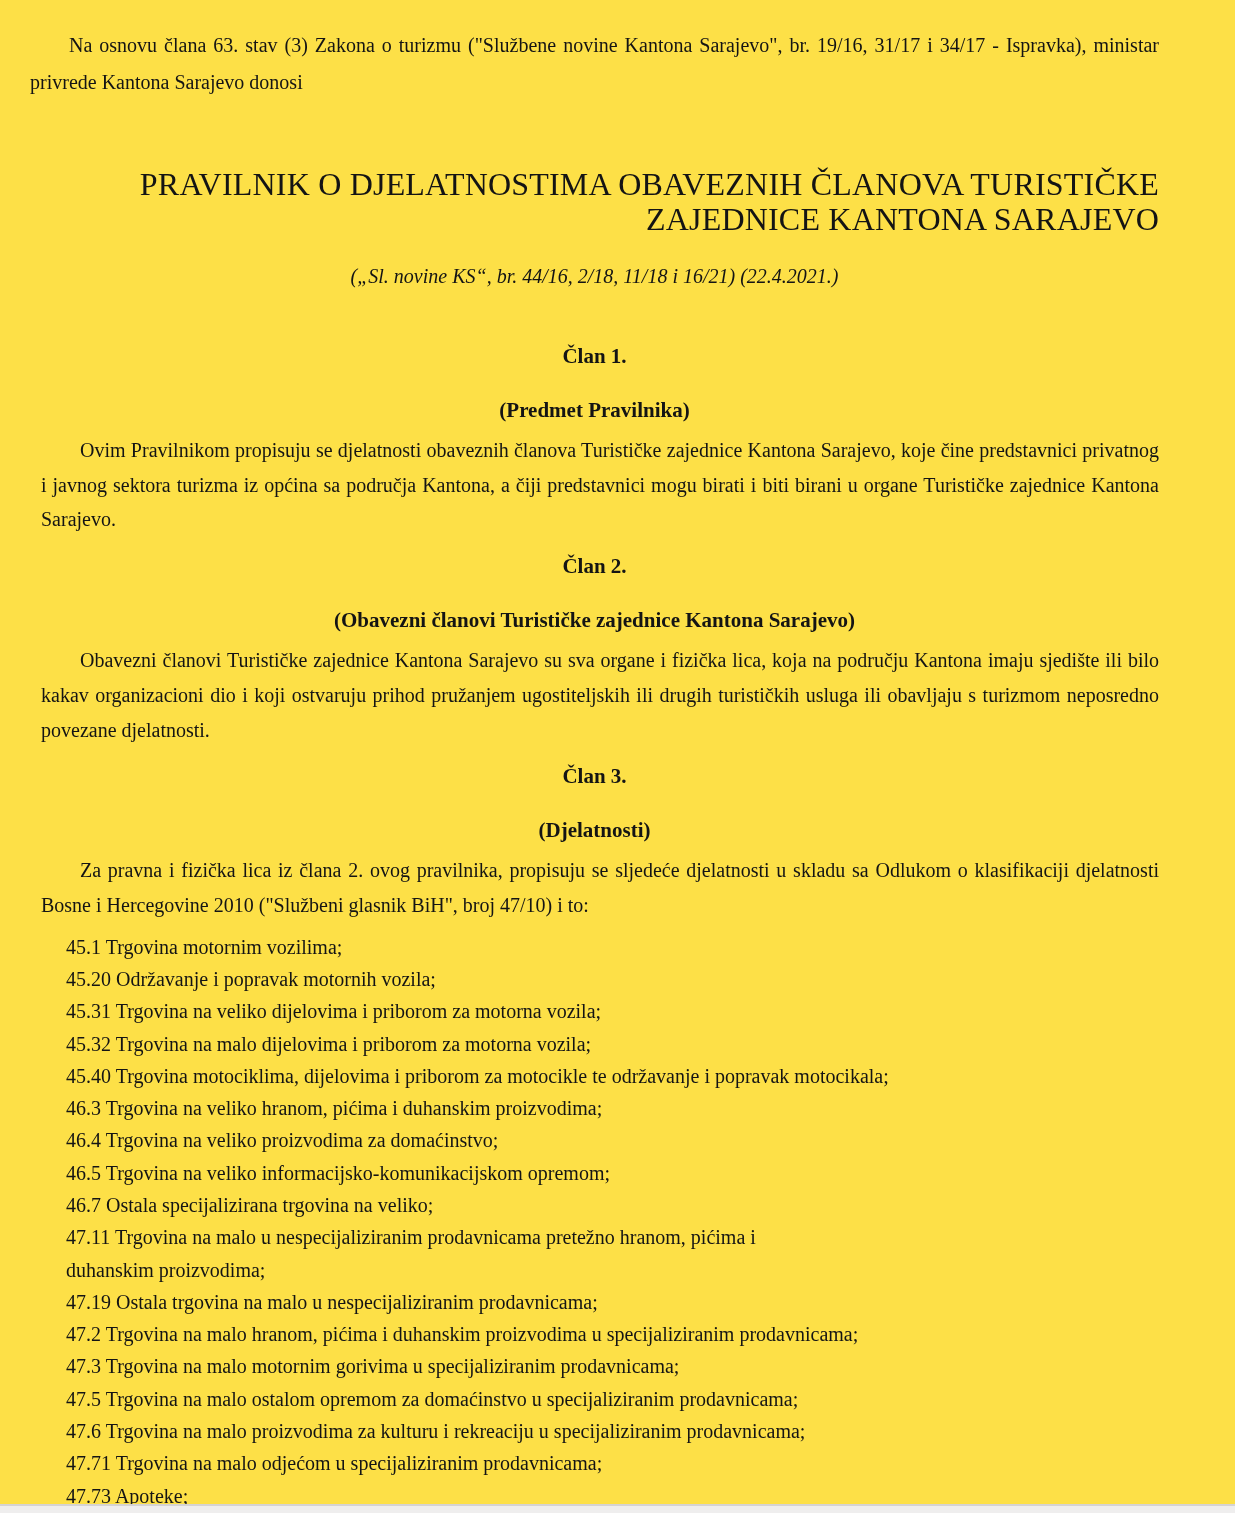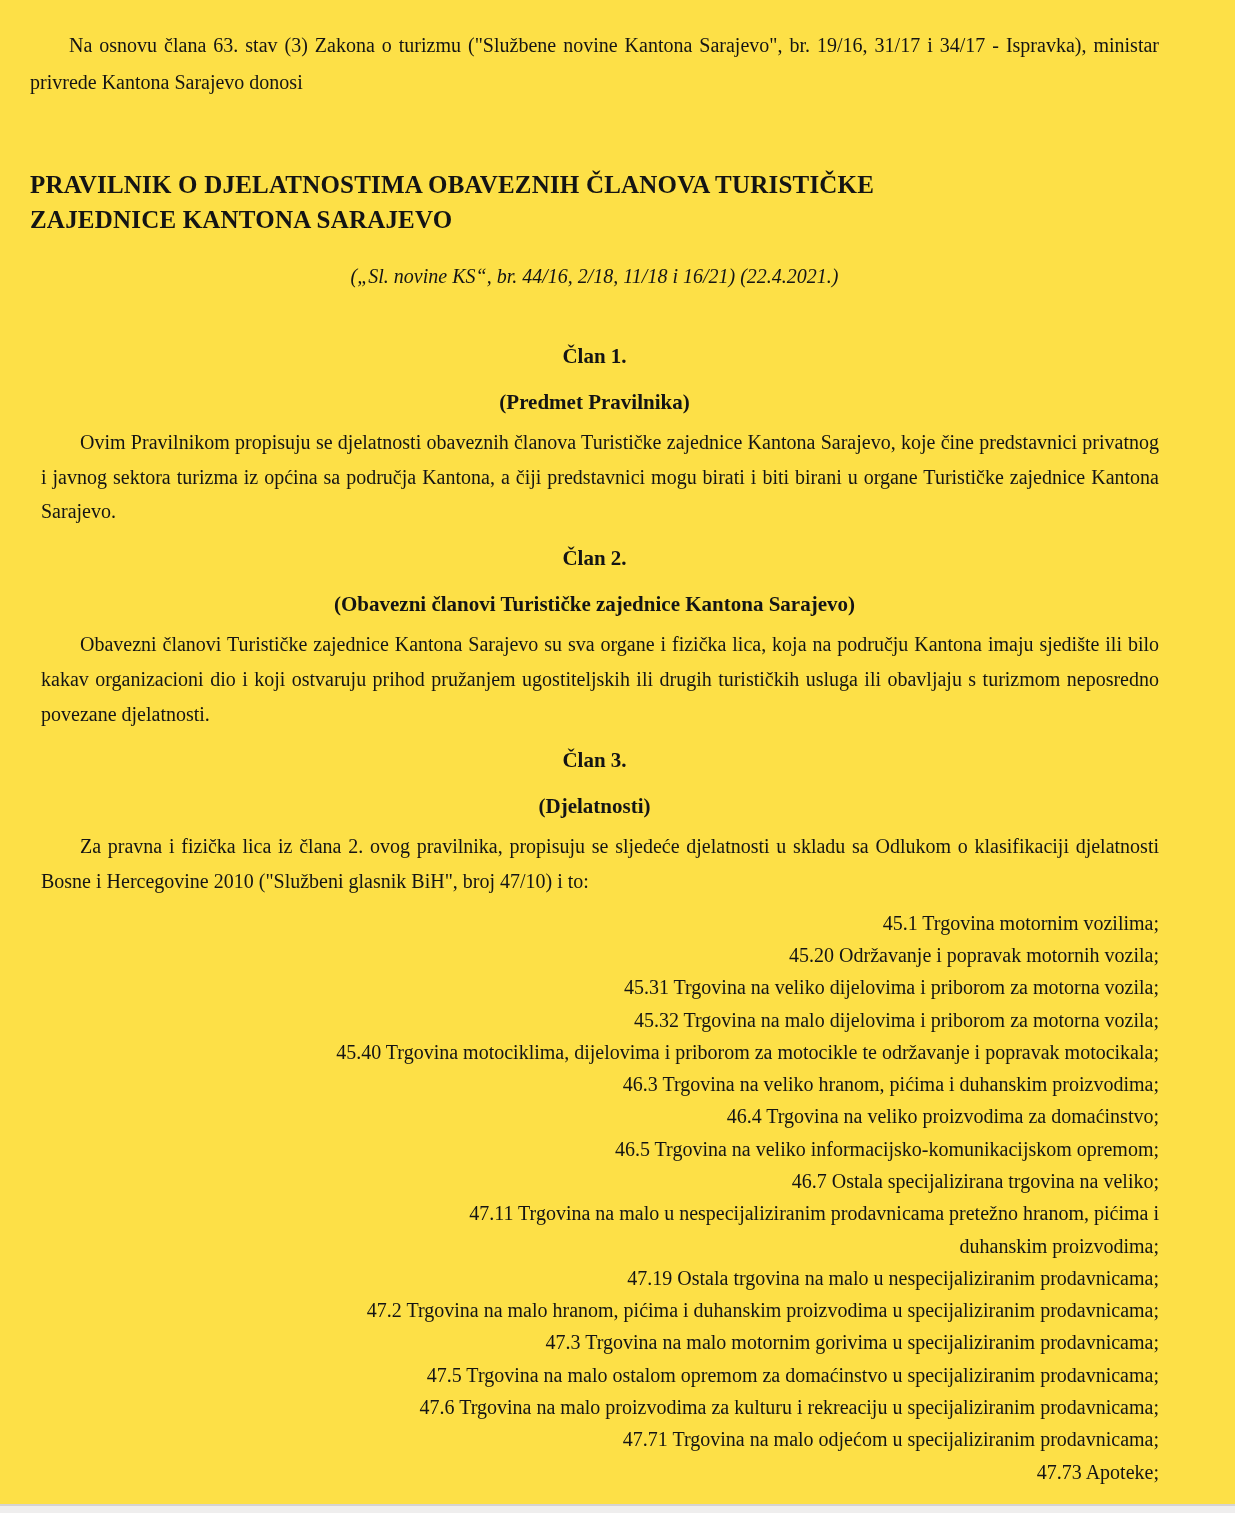--- a/index.html
+++ b/index.html
@@ -21,35 +21,35 @@
   }
   .intro {
     font-size: 20px;
     line-height: 37px;
     text-align: justify;
     text-indent: 39px;
     margin: 0;
   }
   .doc-title {
     margin: 66px 0 0 0;
-    font-size: 25px;
-    font-weight: bold;
+    font-size: 32px;
+    font-weight: normal;
     line-height: 35px;
-    text-align: left;
+    text-align: right;
     letter-spacing: 0.2px;
   }
   .doc-citation {
     margin: 24px 0 0 0;
     font-size: 20px;
     font-style: italic;
     line-height: 30px;
     text-align: center;
   }
   .article-number {
-    margin: 8px;
+    margin: 16px;
     font-size: 21px;
     font-weight: bold;
     line-height: 38px;
     text-align: center;
   }
   .article-number.first {
     margin-top: 46px;
   }
   .article-number.later {
     margin-top: 10px;
@@ -67,21 +67,21 @@
     line-height: 34.7px;
     text-align: justify;
     text-indent: 39px;
   }
   .activities {
     margin-top: 8px;
   }
   .activity-line {
     font-size: 20px;
     line-height: 32.3px;
-    text-align: right;
+    text-align: left;
     white-space: nowrap;
     margin-left: 36px;
   }
   .page-edge {
     position: absolute;
     left: 0;
     right: 0;
     bottom: 0;
     height: 7px;
     background: #efeeee;

